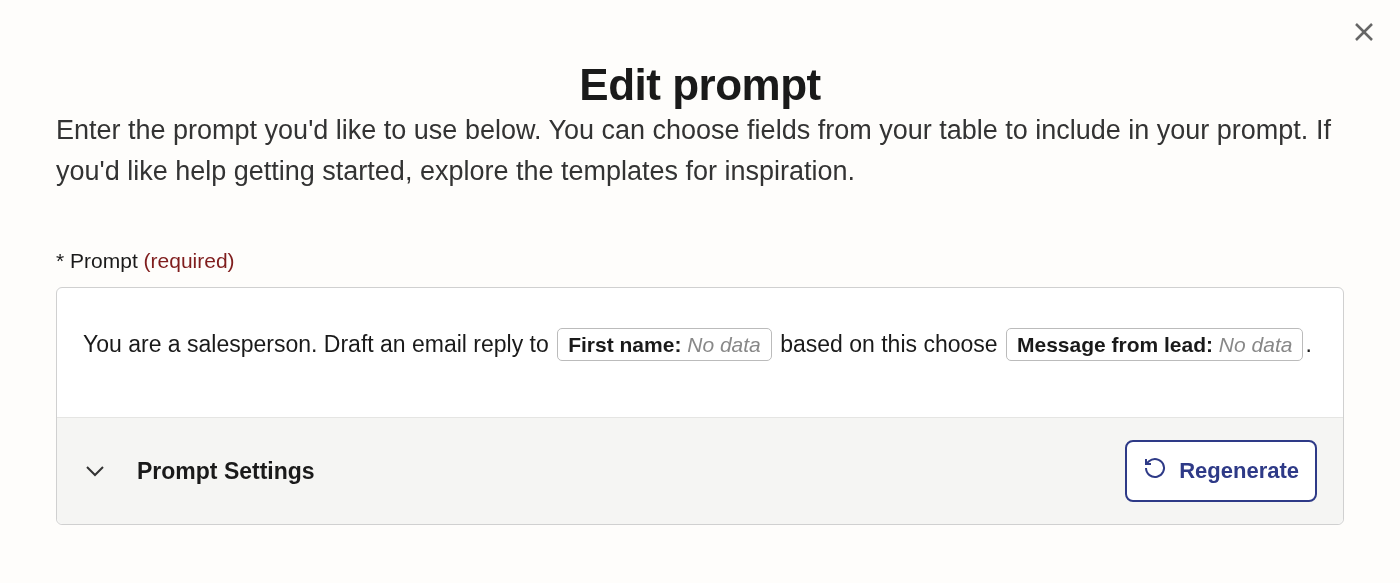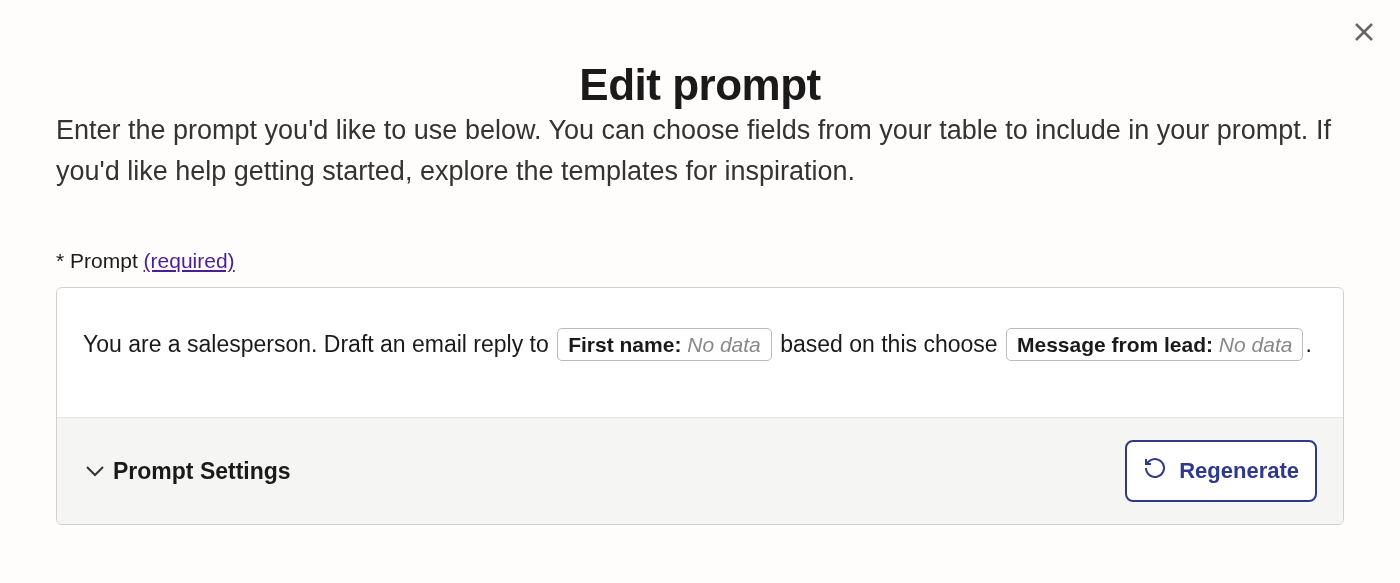--- a/index.html
+++ b/index.html
@@ -54,22 +54,21 @@
       color: #1a1a1a;
     }
     .label-row .asterisk {
       font-weight: 400;
     }
     .label-row .label-text {
       font-weight: 400;
     }
     .label-row .required {
       font-weight: 400;
-      color: #4c1d95;
-      text-decoration: underline;
+      color: #7f1d1d;
     }
     .prompt-box {
       border: 1px solid #d0d0d0;
       border-radius: 6px;
       background: #fff;
     }
     .prompt-content {
       padding: 24px 26px 40px 26px;
       font-size: 23px;
       line-height: 1.75;
@@ -99,21 +98,21 @@
       border-top: 1px solid #e5e5e3;
       padding: 22px 26px;
       display: flex;
       align-items: center;
       justify-content: space-between;
       border-radius: 0 0 6px 6px;
     }
     .settings-left {
       display: flex;
       align-items: center;
-      gap: 6px;
+      gap: 30px;
       cursor: pointer;
       justify-content: flex-end;
     }
     .chevron-icon {
       width: 24px;
       height: 24px;
       display: flex;
       align-items: center;
       justify-content: center;
     }

